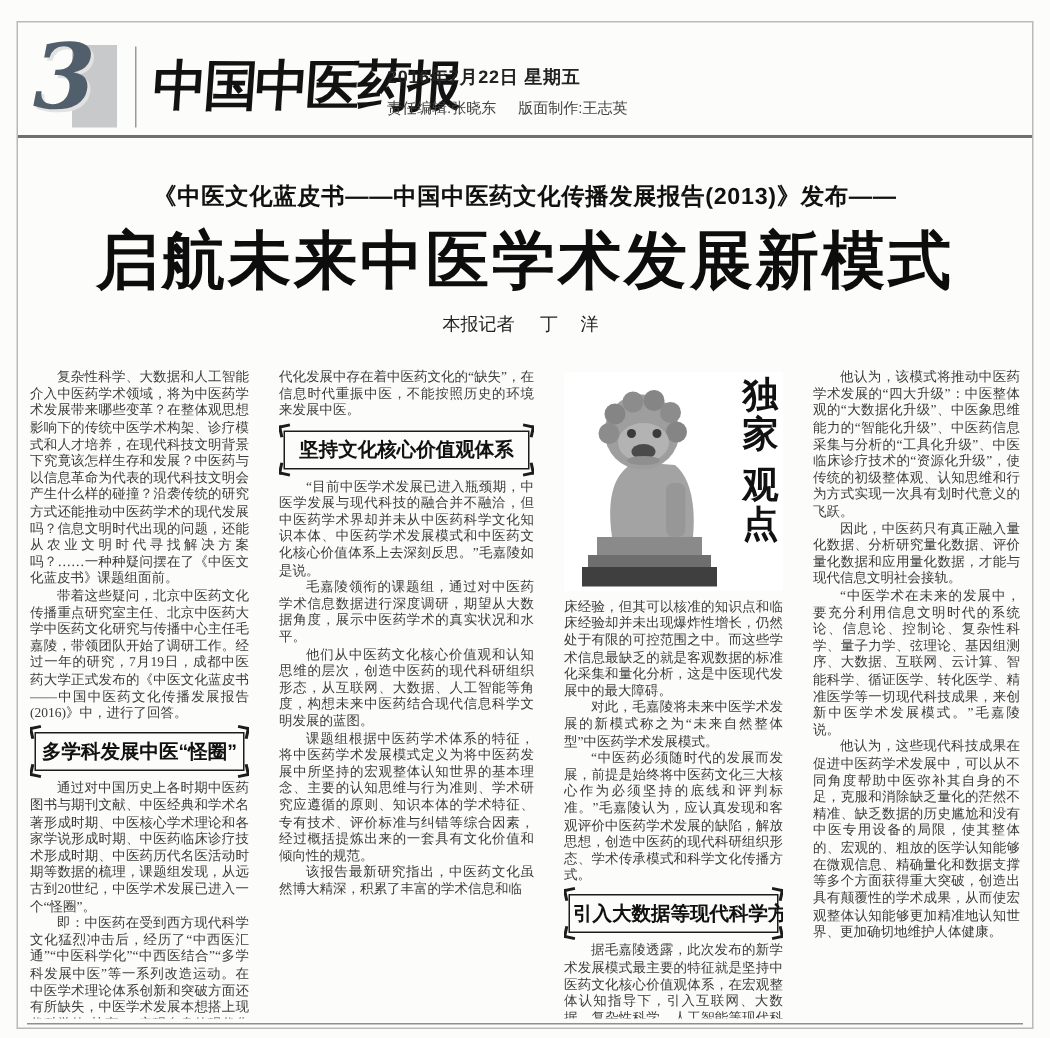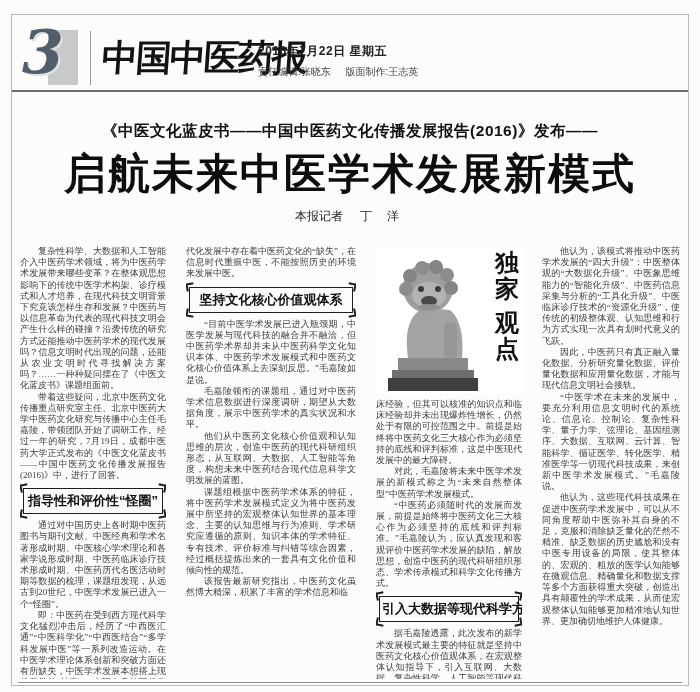--- a/index.html
+++ b/index.html
@@ -100,33 +100,33 @@
       <div class="dateline">2016年7月22日 星期五</div>
       <div class="staffline">
         <span>责任编辑:张晓东</span>
         <span>版面制作:王志英</span>
       </div>
     </div>
   </div>
   <div class="header-rule"></div>
 
   <div class="headline-block">
-    <div class="kicker">《中医文化蓝皮书——中国中医药文化传播发展报告(2016)》发布——</div>
+    <div class="kicker">《中医文化蓝皮书——中国中医药文化传播发展报告(2013)》发布——</div>
     <div class="main-title">启航未来中医学术发展新模式</div>
     <div class="byline">
       <span class="role">本报记者</span>
       <span class="name">丁 洋</span>
     </div>
   </div>
 
   <div class="body-area">
     <div class="col col-0">
         <p class="body-p">复杂性科学、大数据和人工智能介入中医药学术领域，将为中医药学术发展带来哪些变革？在整体观思想影响下的传统中医学术构架、诊疗模式和人才培养，在现代科技文明背景下究竟该怎样生存和发展？中医药与以信息革命为代表的现代科技文明会产生什么样的碰撞？沿袭传统的研究方式还能推动中医药学术的现代发展吗？信息文明时代出现的问题，还能从农业文明时代寻找解决方案吗？……一种种疑问摆在了《中医文化蓝皮书》课题组面前。</p>
         <p class="body-p">带着这些疑问，北京中医药文化传播重点研究室主任、北京中医药大学中医药文化研究与传播中心主任毛嘉陵，带领团队开始了调研工作。经过一年的研究，7月19日，成都中医药大学正式发布的《中医文化蓝皮书——中国中医药文化传播发展报告(2016)》中，进行了回答。</p>
-        <div class="sec-head"><span class="sec-head-inner">指导性和评价性“怪圈”</span></div>
+        <div class="sec-head"><span class="sec-head-inner">多学科发展中医“怪圈”</span></div>
         <p class="body-p">通过对中国历史上各时期中医药图书与期刊文献、中医经典和学术名著形成时期、中医核心学术理论和各家学说形成时期、中医药临床诊疗技术形成时期、中医药历代名医活动时期等数据的梳理，课题组发现，从远古到20世纪，中医学术发展已进入一个“怪圈”。</p>
         <p class="body-p">即：中医药在受到西方现代科学文化猛烈冲击后，经历了“中西医汇通”“中医科学化”“中西医结合”“多学科发展中医”等一系列改造运动。在中医学术理论体系创新和突破方面还有所缺失，中医学术发展本想搭上现代科学的“快车”，实现自身的现代化改造，然而却背离初衷，开始“回归”古代，但是已不可能回到古代环境。</p>
       </div>
     <div class="col col-1">
         <p class="body-p noindent">代化发展中存在着中医药文化的“缺失”，在信息时代重振中医，不能按照历史的环境来发展中医。</p>
         <div class="sec-head"><span class="sec-head-inner">坚持文化核心价值观体系</span></div>
         <p class="body-p">“目前中医学术发展已进入瓶颈期，中医学发展与现代科技的融合并不融洽，但中医药学术界却并未从中医药科学文化知识本体、中医药学术发展模式和中医药文化核心价值体系上去深刻反思。”毛嘉陵如是说。</p>
         <p class="body-p">毛嘉陵领衔的课题组，通过对中医药学术信息数据进行深度调研，期望从大数据角度，展示中医药学术的真实状况和水平。</p>
         <p class="body-p">他们从中医药文化核心价值观和认知思维的层次，创造中医药的现代科研组织形态，从互联网、大数据、人工智能等角度，构想未来中医药结合现代信息科学文明发展的蓝图。</p>
         <p class="body-p">课题组根据中医药学术体系的特征，将中医药学术发展模式定义为将中医药发展中所坚持的宏观整体认知世界的基本理念、主要的认知思维与行为准则、学术研究应遵循的原则、知识本体的学术特征、专有技术、评价标准与纠错等综合因素，经过概括提炼出来的一套具有文化价值和倾向性的规范。</p>
@@ -156,21 +156,21 @@
         <ellipse cx="45" cy="59" rx="11" ry="3" fill="#8f8f8f"></ellipse>
       </svg>
     </div>
     <div class="viewpoint-label">
             <div class="vchar">独</div>
             <div class="vchar">家</div>
             <div class="vchar">观</div>
             <div class="vchar">点</div>
           </div>
   </div>
-<p class="body-p noindent">床经验，但其可以核准的知识点和临床经验却并未出现爆炸性增长，仍然处于有限的可控范围之中。前提是始终将中医药文化三大核心作为必须坚持的底线和评判标准，这是中医现代发展中的最大障碍。</p>
+<p class="body-p noindent">床经验，但其可以核准的知识点和临床经验却并未出现爆炸性增长，仍然处于有限的可控范围之中。而这些学术信息最缺乏的就是客观数据的标准化采集和量化分析，这是中医现代发展中的最大障碍。</p>
         <p class="body-p">对此，毛嘉陵将未来中医学术发展的新模式称之为“未来自然整体型”中医药学术发展模式。</p>
         <p class="body-p">“中医药必须随时代的发展而发展，前提是始终将中医药文化三大核心作为必须坚持的底线和评判标准。”毛嘉陵认为，应认真发现和客观评价中医药学术发展的缺陷，解放思想，创造中医药的现代科研组织形态、学术传承模式和科学文化传播方式。</p>
         <div class="sec-head"><span class="sec-head-inner">引入大数据等现代科学方法</span></div>
         <p class="body-p">据毛嘉陵透露，此次发布的新学术发展模式最主要的特征就是坚持中医药文化核心价值观体系，在宏观整体认知指导下，引入互联网、大数据、复杂性科学、人工智能等现代科学成果和科学方法，实现与现代科技文明的有效对接。</p>
       </div>
     <div class="col col-3">
         <p class="body-p">他认为，该模式将推动中医药学术发展的“四大升级”：中医整体观的“大数据化升级”、中医象思维能力的“智能化升级”、中医药信息采集与分析的“工具化升级”、中医临床诊疗技术的“资源化升级”，使传统的初级整体观、认知思维和行为方式实现一次具有划时代意义的飞跃。</p>
         <p class="body-p">因此，中医药只有真正融入量化数据、分析研究量化数据、评价量化数据和应用量化数据，才能与现代信息文明社会接轨。</p>
         <p class="body-p">“中医学术在未来的发展中，要充分利用信息文明时代的系统论、信息论、控制论、复杂性科学、量子力学、弦理论、基因组测序、大数据、互联网、云计算、智能科学、循证医学、转化医学、精准医学等一切现代科技成果，来创新中医学术发展模式。”毛嘉陵说。</p>
         <p class="body-p">他认为，这些现代科技成果在促进中医药学术发展中，可以从不同角度帮助中医弥补其自身的不足，克服和消除缺乏量化的茫然不精准、缺乏数据的历史尴尬和没有中医专用设备的局限，使其整体的、宏观的、粗放的医学认知能够在微观信息、精确量化和数据支撑等多个方面获得重大突破，创造出具有颠覆性的学术成果，从而使宏观整体认知能够更加精准地认知世界、更加确切地维护人体健康。</p>

